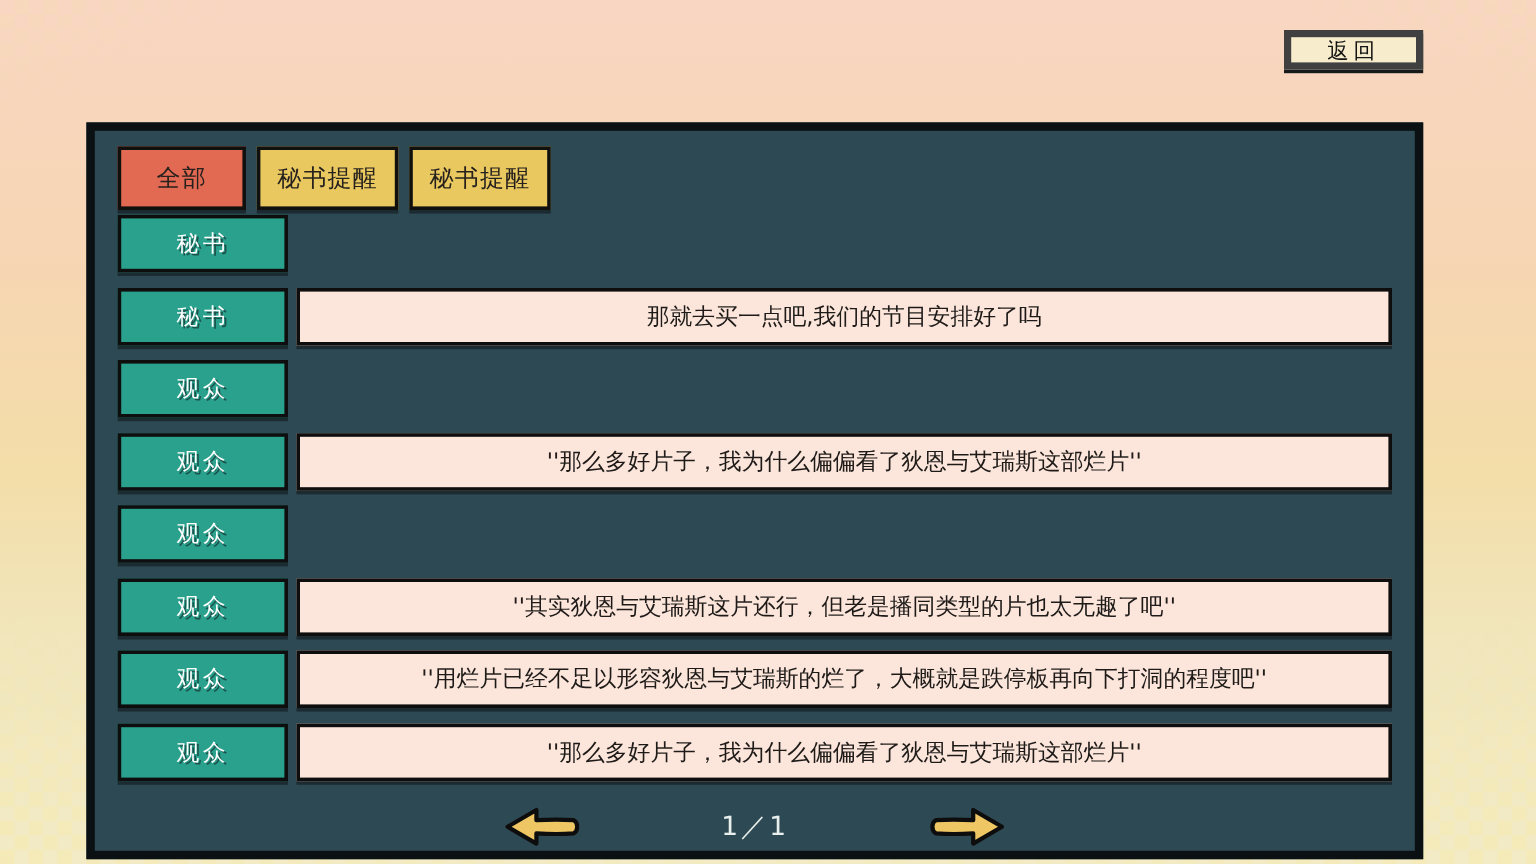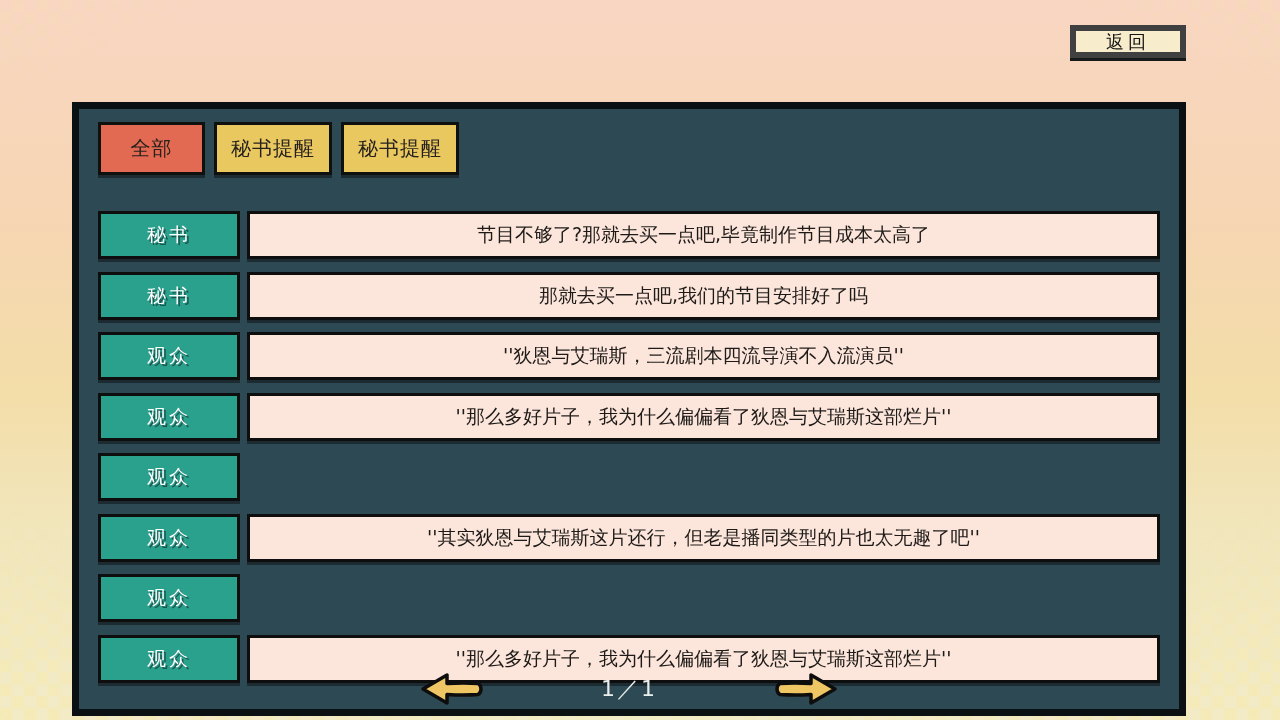--- a/index.html
+++ b/index.html
@@ -32,21 +32,21 @@
   }
   .tabs{position:absolute;left:19px;top:13px;display:flex;gap:9px;align-items:flex-start;}
   .tab{
     min-width:107px;height:53px;padding:0 14px;box-sizing:border-box;
     border:3px solid #10100f;display:flex;align-items:center;justify-content:center;
     font-size:20px;letter-spacing:1px;color:#26211d;
     background:var(--tab-inactive,#eac860);
     box-shadow:0 3px 0 rgba(0,0,0,.4);cursor:pointer;
   }
   .tab.active{background:var(--tab-active,#e26952);}
-  .rows{position:absolute;left:19px;top:102px;right:19px;}
+  .rows{position:absolute;left:19px;top:70px;right:19px;}
   .row{display:flex;gap:7px;height:48px;margin-bottom:12.5px;}
   .sender{
     flex:0 0 142px;box-sizing:border-box;
     background:var(--sender-badge,#2aa18d);
     border:3px solid #0e0e0e;box-shadow:0 3px 0 rgba(0,0,0,.4);
     display:flex;align-items:center;justify-content:center;
     color:#fff;font-size:19px;letter-spacing:3px;
     text-shadow:2px 2px 0 rgba(20,40,40,.65);
   }
   .bubble{
@@ -73,43 +73,42 @@
 
   <div class="tabs">
     <div class="tab active">全部</div>
     <div class="tab">秘书提醒</div>
     <div class="tab">秘书提醒</div>
   </div>
 
   <div class="rows">
     <div class="row">
       <div class="sender">秘书</div>
-      <div class="bubble">节目不够了?那就去买一点吧,毕竟制作节目成本太高了</div>
     </div>
     <div class="row">
       <div class="sender">秘书</div>
       <div class="bubble">那就去买一点吧,我们的节目安排好了吗</div>
     </div>
     <div class="row">
       <div class="sender">观众</div>
-      <div class="bubble">''狄恩与艾瑞斯，三流剧本四流导演不入流演员''</div>
     </div>
     <div class="row">
       <div class="sender">观众</div>
       <div class="bubble">''那么多好片子，我为什么偏偏看了狄恩与艾瑞斯这部烂片''</div>
     </div>
     <div class="row">
       <div class="sender">观众</div>
     </div>
     <div class="row">
       <div class="sender">观众</div>
       <div class="bubble">''其实狄恩与艾瑞斯这片还行，但老是播同类型的片也太无趣了吧''</div>
     </div>
     <div class="row">
       <div class="sender">观众</div>
+      <div class="bubble">''用烂片已经不足以形容狄恩与艾瑞斯的烂了，大概就是跌停板再向下打洞的程度吧''</div>
     </div>
     <div class="row">
       <div class="sender">观众</div>
       <div class="bubble">''那么多好片子，我为什么偏偏看了狄恩与艾瑞斯这部烂片''</div>
     </div>
   </div>
 
   <div class="pager">
     <button class="arrow-btn" title="">
       <svg viewBox="0 0 64 34">

